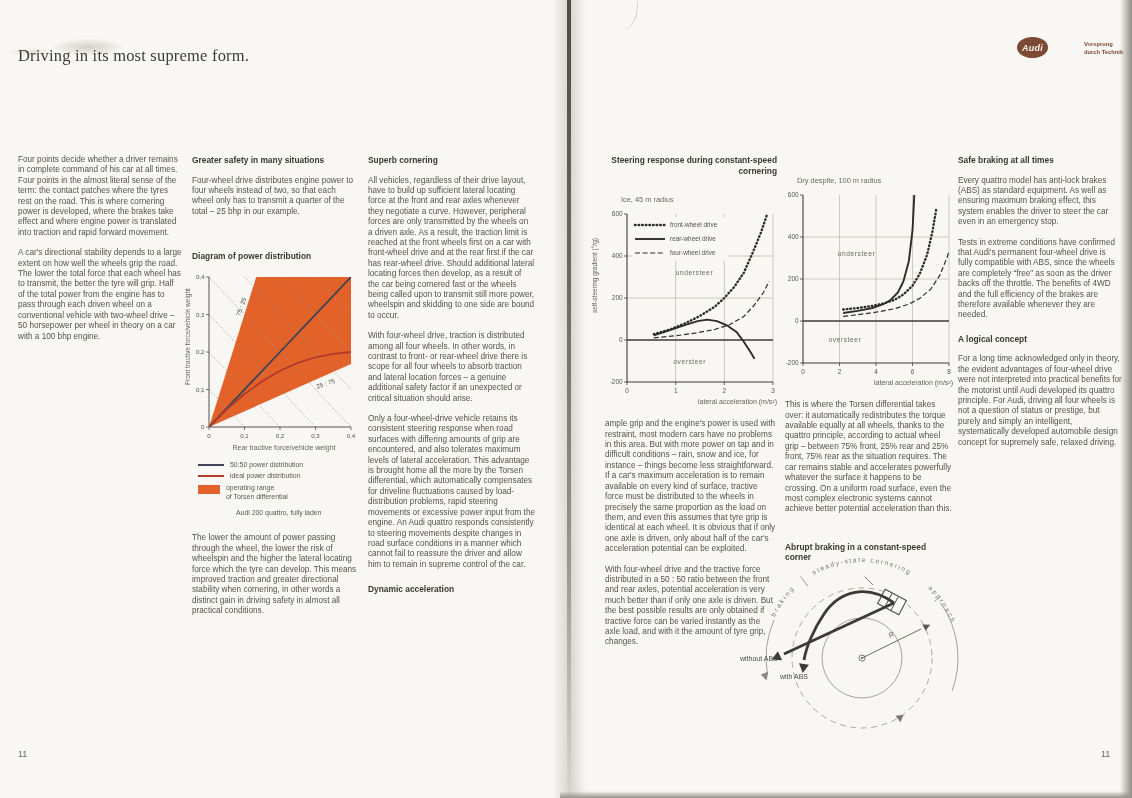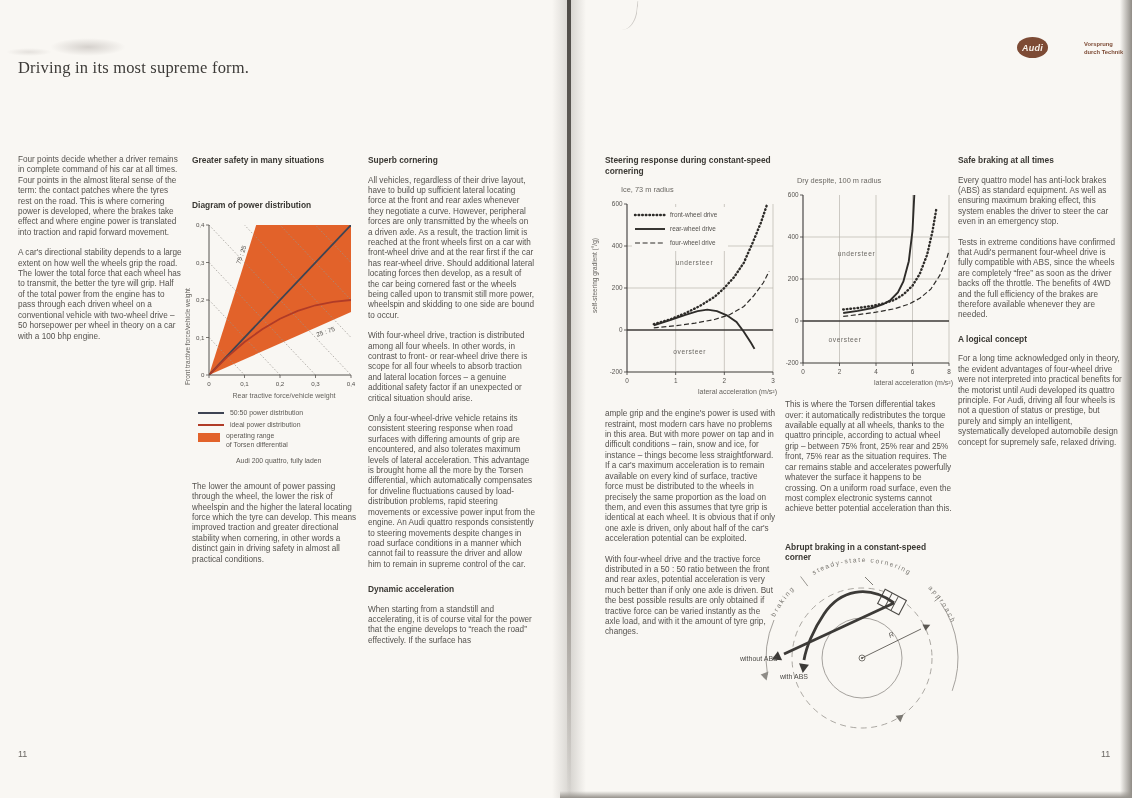--- a/index.html
+++ b/index.html
@@ -2,21 +2,21 @@
 <html><head>
 <meta charset="utf-8">
 <style>
   html,body{margin:0;padding:0;background:#d6d2cc;}
   #sheet{position:relative;width:1132px;height:798px;background:#f9f7f3;overflow:hidden;
          font-family:"Liberation Sans",sans-serif;color:#55524e;}
   .col{position:absolute;font-size:8.2px;line-height:1.27;}
   .col p{margin:0 0 10px 0;}
   h2.colhead{font-size:8.4px;font-weight:bold;color:#3a3833;margin:0 0 10px 0;line-height:1.25;}
   h2.mt{margin-top:34px;}
-  #main-title{position:absolute;left:18px;top:58px;margin:0;font-family:"Liberation Serif",serif;
+  #main-title{position:absolute;left:18px;top:46px;margin:0;font-family:"Liberation Serif",serif;
               font-weight:normal;font-size:16.5px;color:#3d3b38;letter-spacing:.2px;}
   .pagenum{position:absolute;font-size:9px;color:#6b6863;}
   .subtitle{font-size:7.4px;color:#6b6863;margin:0 0 4px 16px;}
   .xlab{font-size:7px;color:#66635e;text-align:right;margin-top:-2px;}
   .xlab-center{font-size:7px;color:#66635e;text-align:center;padding-left:17px;margin-top:0;}
   .ylabel{position:absolute;font-size:6.5px;color:#66635e;width:150px;text-align:center;
           transform:rotate(-90deg);}
   .legend{margin:8px 0 0 6px;}
   .legend-row{display:flex;align-items:flex-start;margin-bottom:3px;font-size:6.9px;color:#5c5954;}
   .legend-sample{width:26px;margin-right:6px;flex:none;margin-top:3px;}
@@ -63,20 +63,21 @@
     <div>durch Technik</div>
   </div>
 
   <div class="col" style="left:18px;top:155px;width:164px;">
     <p>Four points decide whether a driver remains in complete command of his car at all times. Four points in the almost literal sense of the term: the contact patches where the tyres rest on the road. This is where cornering power is developed, where the brakes take effect and where engine power is translated into traction and rapid forward movement.</p>
     <p>A car's directional stability depends to a large extent on how well the wheels grip the road. The lower the total force that each wheel has to transmit, the better the tyre will grip. Half of the total power from the engine has to pass through each driven wheel on a conventional vehicle with two-wheel drive – 50 horsepower per wheel in theory on a car with a 100 bhp engine.</p>
   </div>
 
   <div class="col" style="left:192px;top:155px;width:167px;">
     <h2 class="colhead">Greater safety in many situations</h2>
+    <p>Four-wheel drive distributes engine power to four wheels instead of two, so that each wheel only has to transmit a quarter of the total – 25 bhp in our example.</p>
     <h2 class="colhead mt">Diagram of power distribution</h2>
     <svg id="power-chart" class="chart-svg" width="166" height="172" viewBox="0 0 166 172">
         <defs>
           <clipPath id="pcl">
             <rect x="17" y="5" width="142" height="150"></rect>
           </clipPath>
         </defs>
         <g clip-path="url(#pcl)">
           <polygon points="17,155 64.215,5 159,5 159,92" fill="#e2622a"></polygon>
           <line x1="17" y1="117.5" x2="52.5" y2="155" stroke="#98948e" stroke-width="0.7" stroke-dasharray="1.6 1.8"></line>
@@ -136,26 +137,25 @@
     <p style="margin-top:16px;">The lower the amount of power passing through the wheel, the lower the risk of wheelspin and the higher the lateral locating force which the tyre can develop. This means improved traction and greater directional stability when cornering, in other words a distinct gain in driving safety in almost all practical conditions.</p>
   </div>
   <div class="ylabel" style="left:112px;top:333px;">Front tractive force/vehicle weight</div>
 
   <div class="col" style="left:368px;top:155px;width:167px;">
     <h2 class="colhead">Superb cornering</h2>
     <p>All vehicles, regardless of their drive layout, have to build up sufficient lateral locating force at the front and rear axles whenever they negotiate a curve. However, peripheral forces are only transmitted by the wheels on a driven axle. As a result, the traction limit is reached at the front wheels first on a car with front-wheel drive and at the rear first if the car has rear-wheel drive. Should additional lateral locating forces then develop, as a result of the car being cornered fast or the wheels being called upon to transmit still more power, wheelspin and skidding to one side are bound to occur.</p>
     <p>With four-wheel drive, traction is distributed among all four wheels. In other words, in contrast to front- or rear-wheel drive there is scope for all four wheels to absorb traction and lateral location forces – a genuine additional safety factor if an unexpected or critical situation should arise.</p>
     <p>Only a four-wheel-drive vehicle retains its consistent steering response when road surfaces with differing amounts of grip are encountered, and also tolerates maximum levels of lateral acceleration. This advantage is brought home all the more by the Torsen differential, which automatically compensates for driveline fluctuations caused by load-distribution problems, rapid steering movements or excessive power input from the engine. An Audi quattro responds consistently to steering movements despite changes in road surface conditions in a manner which cannot fail to reassure the driver and allow him to remain in supreme control of the car.</p>
     <h2 class="colhead" style="margin-top:14px;">Dynamic acceleration</h2>
-    <p>When starting from a standstill and accelerating, it is of course vital for the power that the engine develops to “reach the road” effectively. If the surface has</p>
   </div>
 
   <div class="col" style="left:605px;top:155px;width:172px;">
-    <h2 class="colhead" style="margin-bottom:9px;">Steering response during constant-speed cornering</h2>
-    <div class="subtitle">Ice, 73 m radius</div>
+    <h2 class="colhead" style="margin-bottom:19px;text-align:right;">Steering response during constant-speed cornering</h2>
+    <div class="subtitle">Ice, 45 m radius</div>
     <svg id="ice-chart" class="chart-svg" width="172" height="192" viewBox="0 0 172 192">
         <defs>
           <clipPath id="icl">
             <rect x="22" y="6" width="146" height="168"></rect>
           </clipPath>
         </defs>
         <line x1="70.66666666666666" y1="6" x2="70.66666666666666" y2="174" stroke="#b9b5ae" stroke-width="0.7"></line>
         <line x1="119.33333333333333" y1="6" x2="119.33333333333333" y2="174" stroke="#b9b5ae" stroke-width="0.7"></line>
         <line x1="168" y1="6" x2="168" y2="174" stroke="#b9b5ae" stroke-width="0.7"></line>
         <line x1="22" y1="90" x2="168" y2="90" stroke="#b9b5ae" stroke-width="0.7"></line>

